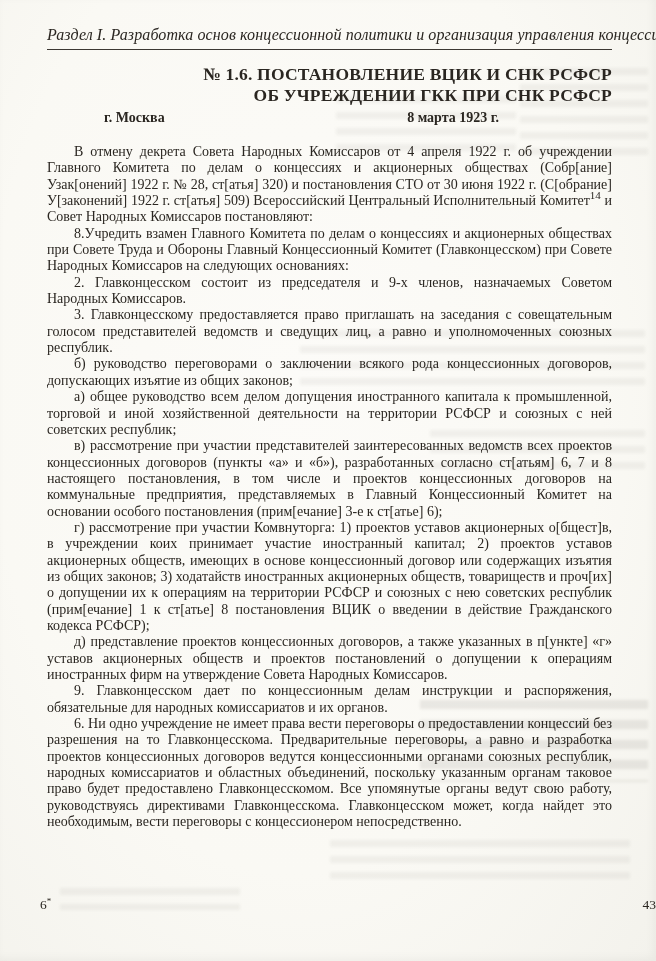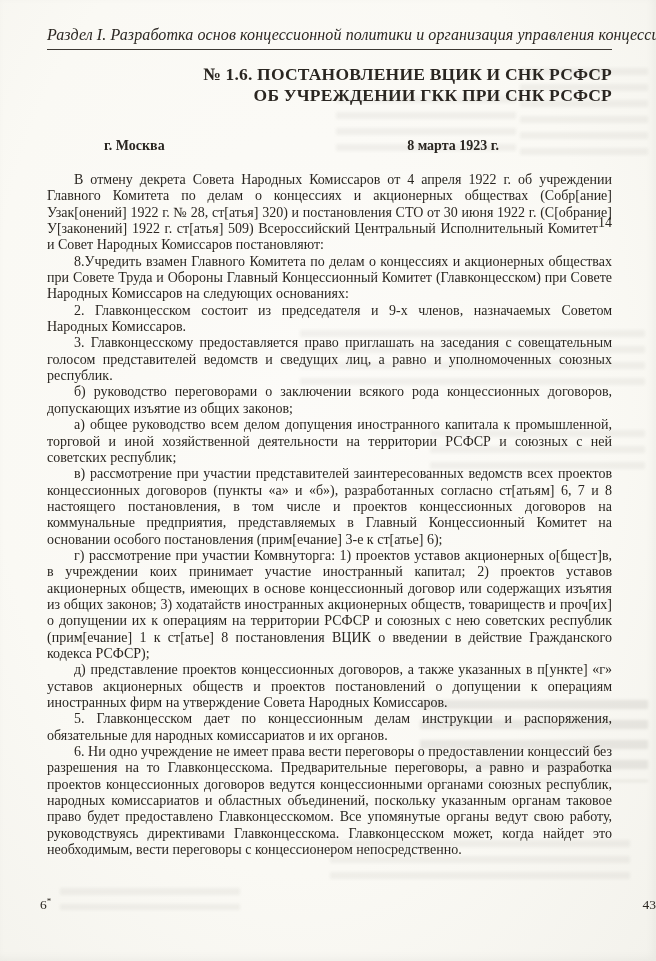--- a/index.html
+++ b/index.html
@@ -35,38 +35,38 @@
     margin:14px 0 0 0;
     text-align:right;
     font-weight:bold;
     font-size:17.5px;
     line-height:21px;
     letter-spacing:0.2px;
   }
   .dateline{
     display:flex;
     justify-content:space-between;
-    margin-top:32px;
+    margin-top:4px;
     padding-left:57px;
     padding-right:113px;
     font-weight:bold;
     font-size:14px;
   }
   .body-text{
     margin-top:18px;
     font-size:14px;
     line-height:16.35px;
     text-align:justify;
   }
   .para{
     margin:0;
     text-indent:27px;
   }
   sup.fn{
-    font-size:14px;
+    font-size:11px;
     line-height:0;
     vertical-align:super;
     margin-top:42px;
   }
   .footer{
     position:absolute;
     top:897px;left:0;
     width:656px;
     font-size:13.5px;
     z-index:2;
@@ -131,21 +131,21 @@
     <div class="body-text">
       <p class="para"><span>В отмену декрета Совета Народных Комиссаров от 4 апреля 1922 г. об учреждении Главного Комитета по делам о концессиях и акционерных обществах (Собр[ание] Узак[онений] 1922 г. № 28, ст[атья] 320) и постановления СТО от 30 июня 1922 г. (С[обрание] У[законений] 1922 г. ст[атья] 509) Всероссийский Центральный Исполнительный Комитет</span><sup class="fn">14</sup><span> и Совет Народных Комиссаров постановляют:</span></p>
       <p class="para">8.Учредить взамен Главного Комитета по делам о концессиях и акционерных обществах при Совете Труда и Обороны Главный Концессионный Комитет (Главконцесском) при Совете Народных Комиссаров на следующих основаниях:</p>
       <p class="para">2. Главконцесском состоит из председателя и 9-х членов, назначаемых Советом Народных Комиссаров.</p>
       <p class="para">3. Главконцесскому предоставляется право приглашать на заседания с совещательным голосом представителей ведомств и сведущих лиц, а равно и уполномоченных союзных республик.</p>
       <p class="para">б) руководство переговорами о заключении всякого рода концессионных договоров, допускающих изъятие из общих законов;</p>
       <p class="para">а) общее руководство всем делом допущения иностранного капитала к промышленной, торговой и иной хозяйственной деятельности на территории РСФСР и союзных с ней советских республик;</p>
       <p class="para">в) рассмотрение при участии представителей заинтересованных ведомств всех проектов концессионных договоров (пункты «а» и «б»), разработанных согласно ст[атьям] 6, 7 и 8 настоящего постановления, в том числе и проектов концессионных договоров на коммунальные предприятия, представляемых в Главный Концессионный Комитет на основании особого постановления (прим[ечание] 3-е к ст[атье] 6);</p>
       <p class="para">г) рассмотрение при участии Комвнуторга: 1) проектов уставов акционерных о[бщест]в, в учреждении коих принимает участие иностранный капитал; 2) проектов уставов акционерных обществ, имеющих в основе концессионный договор или содержащих изъятия из общих законов; 3) ходатайств иностранных акционерных обществ, товариществ и проч[их] о допущении их к операциям на территории РСФСР и союзных с нею советских республик (прим[ечание] 1 к ст[атье] 8 постановления ВЦИК о введении в действие Гражданского кодекса РСФСР);</p>
       <p class="para">д) представление проектов концессионных договоров, а также указанных в п[ункте] «г» уставов акционерных обществ и проектов постановлений о допущении к операциям иностранных фирм на утверждение Совета Народных Комиссаров.</p>
-      <p class="para">5. Главконцесском дает по концессионным делам инструкции и распоряжения, обязательные для народных комиссариатов и их органов.</p>
+      <p class="para">9. Главконцесском дает по концессионным делам инструкции и распоряжения, обязательные для народных комиссариатов и их органов.</p>
       <p class="para">6. Ни одно учреждение не имеет права вести переговоры о предоставлении концессий без разрешения на то Главконцесскома. Предварительные переговоры, а равно и разработка проектов концессионных договоров ведутся концессионными органами союзных республик, народных комиссариатов и областных объединений, поскольку указанным органам таковое право будет предоставлено Главконцесскомом. Все упомянутые органы ведут свою работу, руководствуясь директивами Главконцесскома. Главконцесском может, когда найдет это необходимым, вести переговоры с концессионером непосредственно.</p>
     </div>
 
   </div>
 
   <div class="footer">
     <span class="sig"><span>6</span><sup>*</sup></span>
     <span class="pageno">43</span>
   </div>
 

